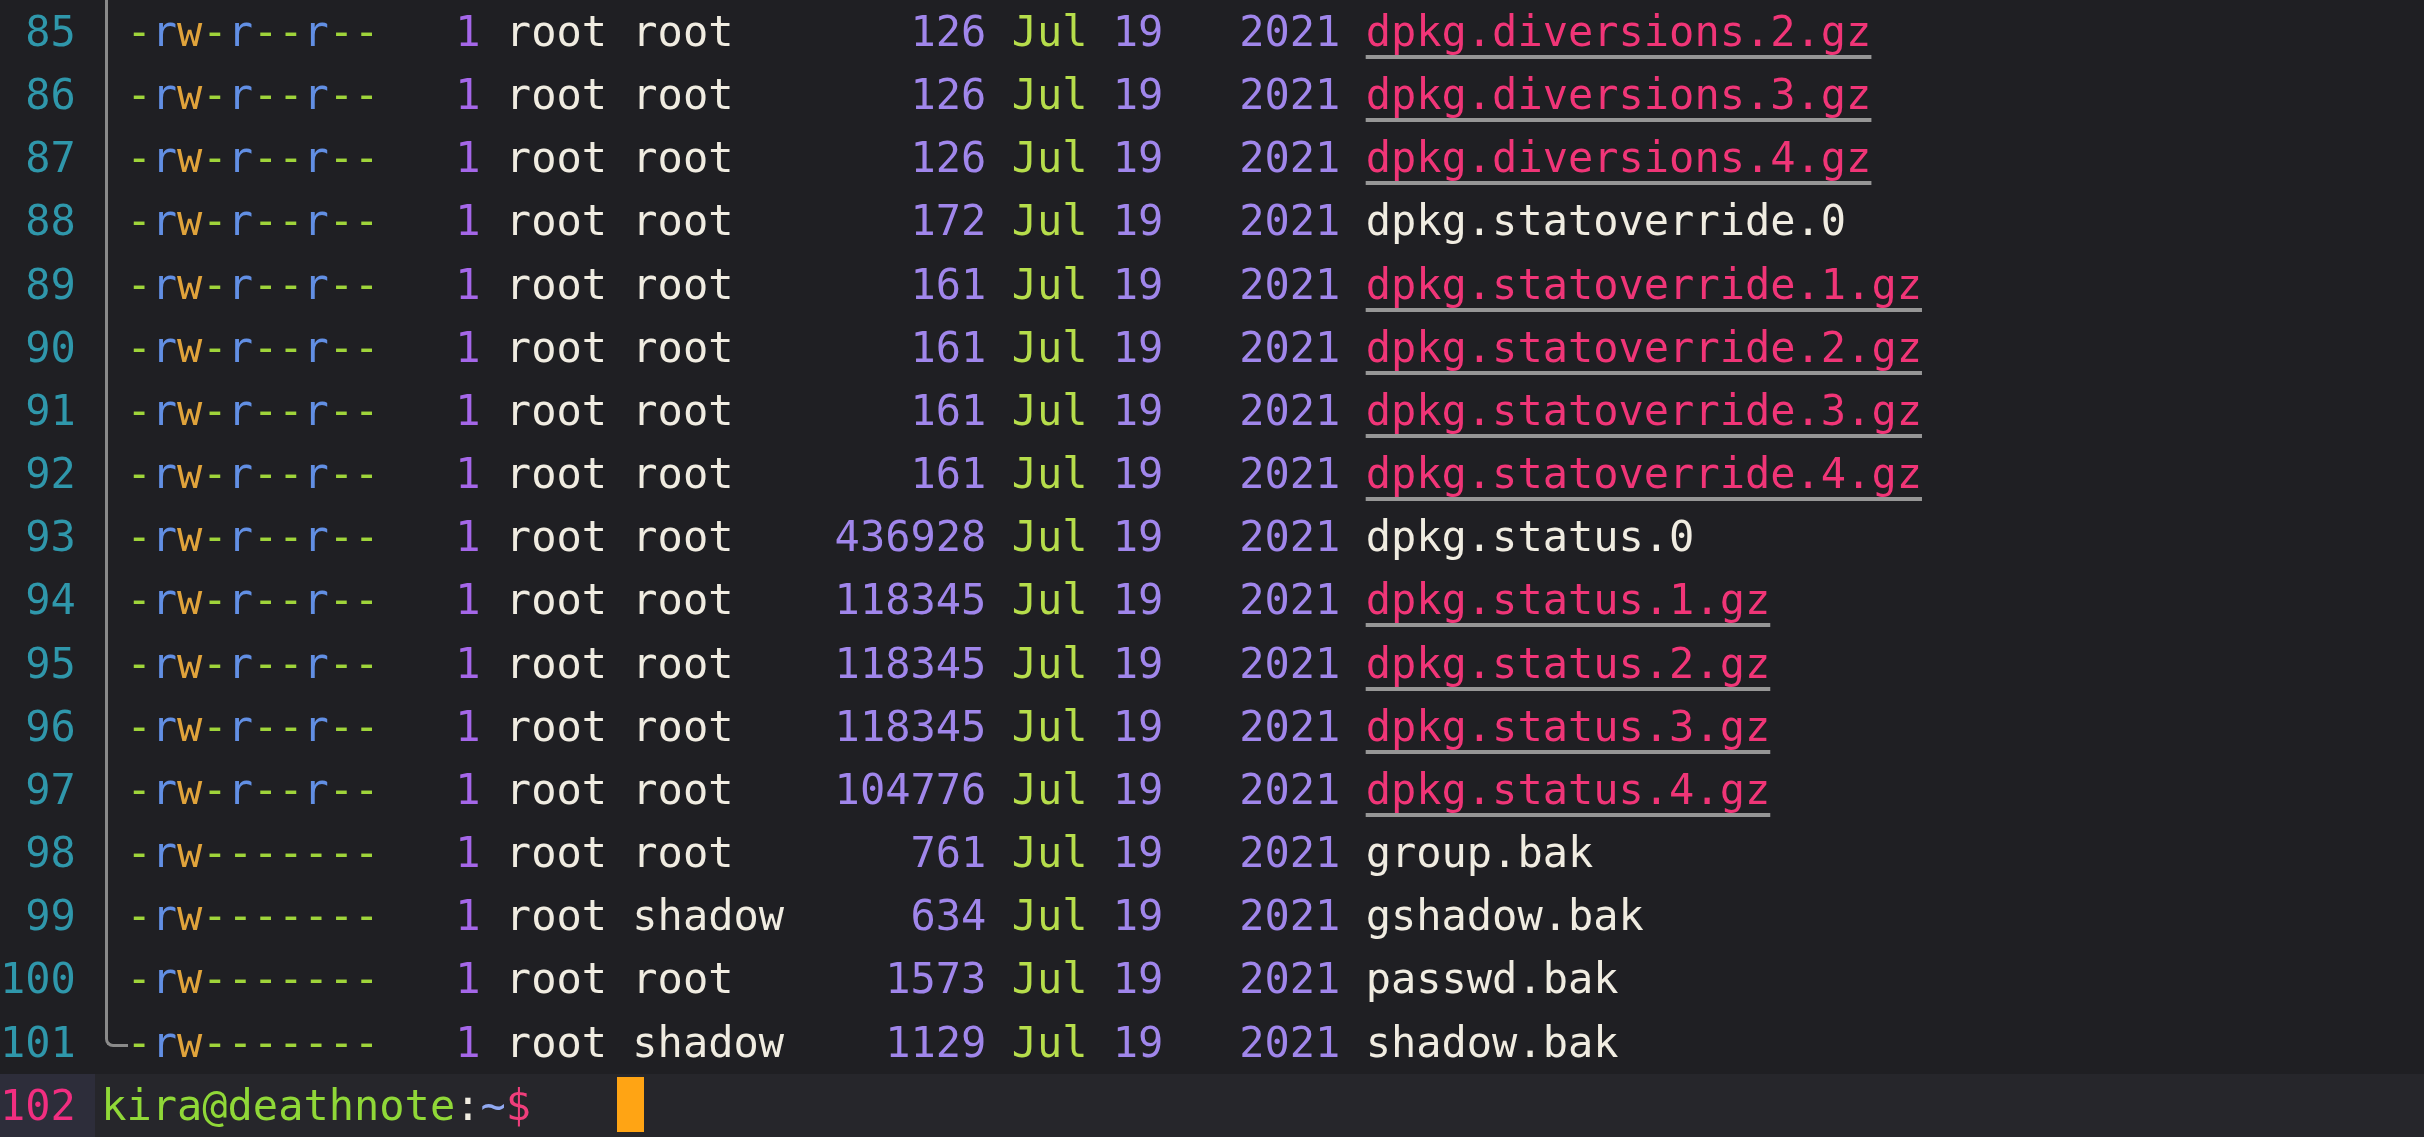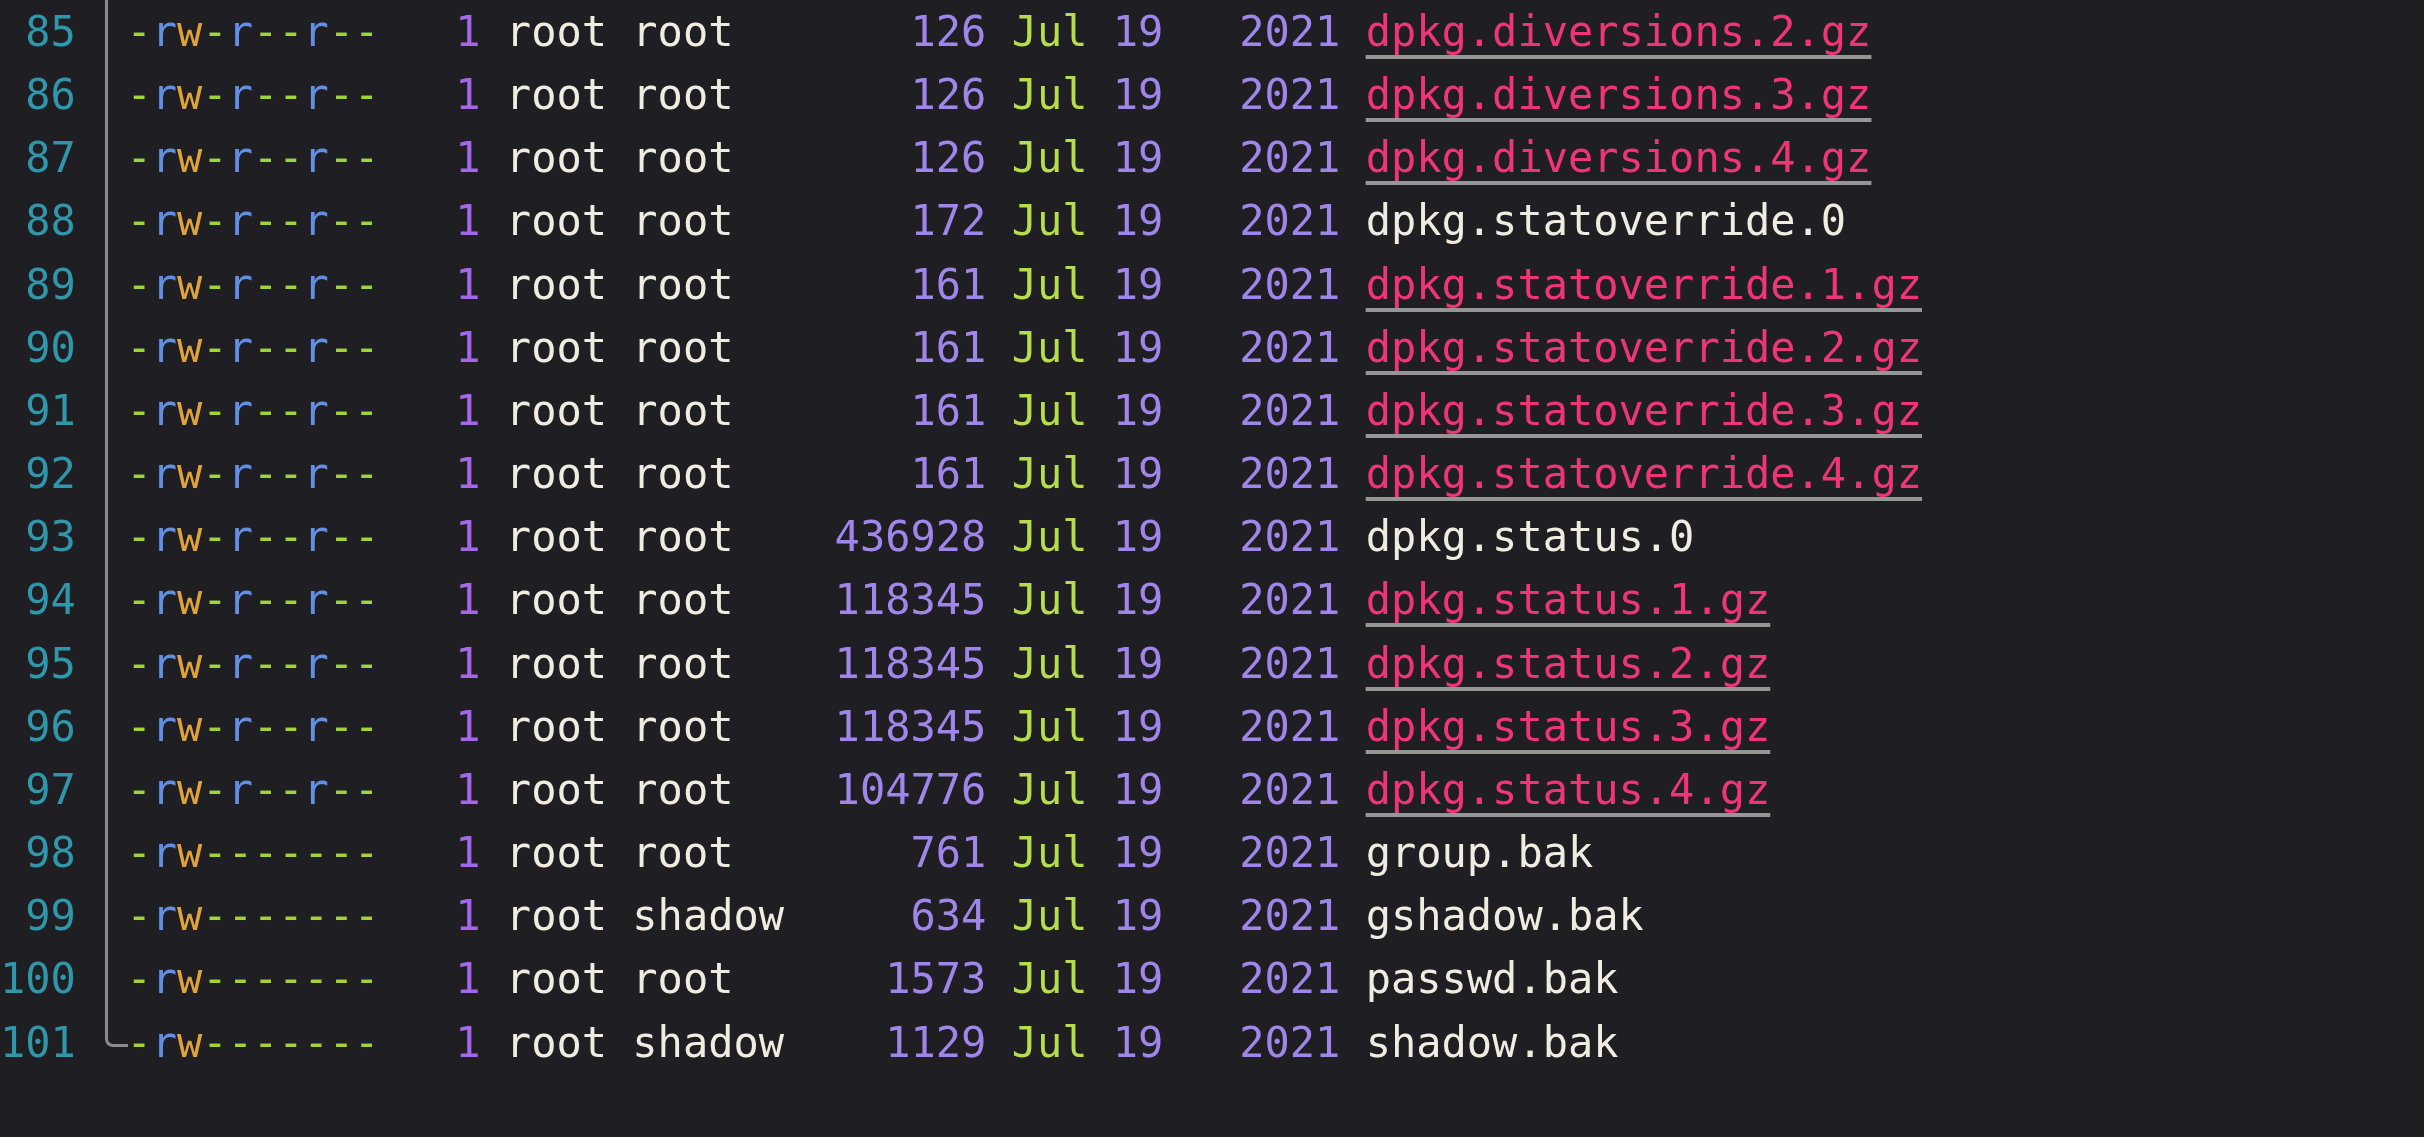--- a/index.html
+++ b/index.html
@@ -73,14 +73,19 @@
       <pre class="line"><span style="color: rgb(47, 151, 171);"> 93</span>  <span><span style="color: rgb(159, 212, 58);">-</span><span style="color: rgb(98, 143, 228);">r</span><span style="color: rgb(224, 163, 59);">w</span><span style="color: rgb(159, 212, 58);">-</span><span style="color: rgb(98, 143, 228);">r</span><span style="color: rgb(159, 212, 58);">-</span><span style="color: rgb(159, 212, 58);">-</span><span style="color: rgb(98, 143, 228);">r</span><span style="color: rgb(159, 212, 58);">-</span><span style="color: rgb(159, 212, 58);">-</span></span>   <span style="color: rgb(165, 103, 233);">1</span> <span style="color: rgb(240, 236, 225);">root</span> <span style="color: rgb(240, 236, 225);">root  </span> <span style="color: rgb(160, 134, 235);"> 436928</span> <span style="color: rgb(182, 221, 75);">Jul</span> <span style="color: rgb(160, 134, 235);">19</span>   <span style="color: rgb(160, 134, 235);">2021</span> <span style="color: rgb(240, 236, 225);">dpkg.status.0</span></pre>
       <pre class="line"><span style="color: rgb(47, 151, 171);"> 94</span>  <span><span style="color: rgb(159, 212, 58);">-</span><span style="color: rgb(98, 143, 228);">r</span><span style="color: rgb(224, 163, 59);">w</span><span style="color: rgb(159, 212, 58);">-</span><span style="color: rgb(98, 143, 228);">r</span><span style="color: rgb(159, 212, 58);">-</span><span style="color: rgb(159, 212, 58);">-</span><span style="color: rgb(98, 143, 228);">r</span><span style="color: rgb(159, 212, 58);">-</span><span style="color: rgb(159, 212, 58);">-</span></span>   <span style="color: rgb(165, 103, 233);">1</span> <span style="color: rgb(240, 236, 225);">root</span> <span style="color: rgb(240, 236, 225);">root  </span> <span style="color: rgb(160, 134, 235);"> 118345</span> <span style="color: rgb(182, 221, 75);">Jul</span> <span style="color: rgb(160, 134, 235);">19</span>   <span style="color: rgb(160, 134, 235);">2021</span> <span class="underlined" style="color: rgb(240, 53, 119); text-decoration-color: rgb(150, 150, 150);">dpkg.status.1.gz</span></pre>
       <pre class="line"><span style="color: rgb(47, 151, 171);"> 95</span>  <span><span style="color: rgb(159, 212, 58);">-</span><span style="color: rgb(98, 143, 228);">r</span><span style="color: rgb(224, 163, 59);">w</span><span style="color: rgb(159, 212, 58);">-</span><span style="color: rgb(98, 143, 228);">r</span><span style="color: rgb(159, 212, 58);">-</span><span style="color: rgb(159, 212, 58);">-</span><span style="color: rgb(98, 143, 228);">r</span><span style="color: rgb(159, 212, 58);">-</span><span style="color: rgb(159, 212, 58);">-</span></span>   <span style="color: rgb(165, 103, 233);">1</span> <span style="color: rgb(240, 236, 225);">root</span> <span style="color: rgb(240, 236, 225);">root  </span> <span style="color: rgb(160, 134, 235);"> 118345</span> <span style="color: rgb(182, 221, 75);">Jul</span> <span style="color: rgb(160, 134, 235);">19</span>   <span style="color: rgb(160, 134, 235);">2021</span> <span class="underlined" style="color: rgb(240, 53, 119); text-decoration-color: rgb(150, 150, 150);">dpkg.status.2.gz</span></pre>
       <pre class="line"><span style="color: rgb(47, 151, 171);"> 96</span>  <span><span style="color: rgb(159, 212, 58);">-</span><span style="color: rgb(98, 143, 228);">r</span><span style="color: rgb(224, 163, 59);">w</span><span style="color: rgb(159, 212, 58);">-</span><span style="color: rgb(98, 143, 228);">r</span><span style="color: rgb(159, 212, 58);">-</span><span style="color: rgb(159, 212, 58);">-</span><span style="color: rgb(98, 143, 228);">r</span><span style="color: rgb(159, 212, 58);">-</span><span style="color: rgb(159, 212, 58);">-</span></span>   <span style="color: rgb(165, 103, 233);">1</span> <span style="color: rgb(240, 236, 225);">root</span> <span style="color: rgb(240, 236, 225);">root  </span> <span style="color: rgb(160, 134, 235);"> 118345</span> <span style="color: rgb(182, 221, 75);">Jul</span> <span style="color: rgb(160, 134, 235);">19</span>   <span style="color: rgb(160, 134, 235);">2021</span> <span class="underlined" style="color: rgb(240, 53, 119); text-decoration-color: rgb(150, 150, 150);">dpkg.status.3.gz</span></pre>
       <pre class="line"><span style="color: rgb(47, 151, 171);"> 97</span>  <span><span style="color: rgb(159, 212, 58);">-</span><span style="color: rgb(98, 143, 228);">r</span><span style="color: rgb(224, 163, 59);">w</span><span style="color: rgb(159, 212, 58);">-</span><span style="color: rgb(98, 143, 228);">r</span><span style="color: rgb(159, 212, 58);">-</span><span style="color: rgb(159, 212, 58);">-</span><span style="color: rgb(98, 143, 228);">r</span><span style="color: rgb(159, 212, 58);">-</span><span style="color: rgb(159, 212, 58);">-</span></span>   <span style="color: rgb(165, 103, 233);">1</span> <span style="color: rgb(240, 236, 225);">root</span> <span style="color: rgb(240, 236, 225);">root  </span> <span style="color: rgb(160, 134, 235);"> 104776</span> <span style="color: rgb(182, 221, 75);">Jul</span> <span style="color: rgb(160, 134, 235);">19</span>   <span style="color: rgb(160, 134, 235);">2021</span> <span class="underlined" style="color: rgb(240, 53, 119); text-decoration-color: rgb(150, 150, 150);">dpkg.status.4.gz</span></pre>
       <pre class="line"><span style="color: rgb(47, 151, 171);"> 98</span>  <span><span style="color: rgb(159, 212, 58);">-</span><span style="color: rgb(98, 143, 228);">r</span><span style="color: rgb(224, 163, 59);">w</span><span style="color: rgb(159, 212, 58);">-</span><span style="color: rgb(159, 212, 58);">-</span><span style="color: rgb(159, 212, 58);">-</span><span style="color: rgb(159, 212, 58);">-</span><span style="color: rgb(159, 212, 58);">-</span><span style="color: rgb(159, 212, 58);">-</span><span style="color: rgb(159, 212, 58);">-</span></span>   <span style="color: rgb(165, 103, 233);">1</span> <span style="color: rgb(240, 236, 225);">root</span> <span style="color: rgb(240, 236, 225);">root  </span> <span style="color: rgb(160, 134, 235);">    761</span> <span style="color: rgb(182, 221, 75);">Jul</span> <span style="color: rgb(160, 134, 235);">19</span>   <span style="color: rgb(160, 134, 235);">2021</span> <span style="color: rgb(240, 236, 225);">group.bak</span></pre>
       <pre class="line"><span style="color: rgb(47, 151, 171);"> 99</span>  <span><span style="color: rgb(159, 212, 58);">-</span><span style="color: rgb(98, 143, 228);">r</span><span style="color: rgb(224, 163, 59);">w</span><span style="color: rgb(159, 212, 58);">-</span><span style="color: rgb(159, 212, 58);">-</span><span style="color: rgb(159, 212, 58);">-</span><span style="color: rgb(159, 212, 58);">-</span><span style="color: rgb(159, 212, 58);">-</span><span style="color: rgb(159, 212, 58);">-</span><span style="color: rgb(159, 212, 58);">-</span></span>   <span style="color: rgb(165, 103, 233);">1</span> <span style="color: rgb(240, 236, 225);">root</span> <span style="color: rgb(240, 236, 225);">shadow</span> <span style="color: rgb(160, 134, 235);">    634</span> <span style="color: rgb(182, 221, 75);">Jul</span> <span style="color: rgb(160, 134, 235);">19</span>   <span style="color: rgb(160, 134, 235);">2021</span> <span style="color: rgb(240, 236, 225);">gshadow.bak</span></pre>
       <pre class="line"><span style="color: rgb(47, 151, 171);">100</span>  <span><span style="color: rgb(159, 212, 58);">-</span><span style="color: rgb(98, 143, 228);">r</span><span style="color: rgb(224, 163, 59);">w</span><span style="color: rgb(159, 212, 58);">-</span><span style="color: rgb(159, 212, 58);">-</span><span style="color: rgb(159, 212, 58);">-</span><span style="color: rgb(159, 212, 58);">-</span><span style="color: rgb(159, 212, 58);">-</span><span style="color: rgb(159, 212, 58);">-</span><span style="color: rgb(159, 212, 58);">-</span></span>   <span style="color: rgb(165, 103, 233);">1</span> <span style="color: rgb(240, 236, 225);">root</span> <span style="color: rgb(240, 236, 225);">root  </span> <span style="color: rgb(160, 134, 235);">   1573</span> <span style="color: rgb(182, 221, 75);">Jul</span> <span style="color: rgb(160, 134, 235);">19</span>   <span style="color: rgb(160, 134, 235);">2021</span> <span style="color: rgb(240, 236, 225);">passwd.bak</span></pre>
       <pre class="line"><span style="color: rgb(47, 151, 171);">101</span>  <span><span style="color: rgb(159, 212, 58);">-</span><span style="color: rgb(98, 143, 228);">r</span><span style="color: rgb(224, 163, 59);">w</span><span style="color: rgb(159, 212, 58);">-</span><span style="color: rgb(159, 212, 58);">-</span><span style="color: rgb(159, 212, 58);">-</span><span style="color: rgb(159, 212, 58);">-</span><span style="color: rgb(159, 212, 58);">-</span><span style="color: rgb(159, 212, 58);">-</span><span style="color: rgb(159, 212, 58);">-</span></span>   <span style="color: rgb(165, 103, 233);">1</span> <span style="color: rgb(240, 236, 225);">root</span> <span style="color: rgb(240, 236, 225);">shadow</span> <span style="color: rgb(160, 134, 235);">   1129</span> <span style="color: rgb(182, 221, 75);">Jul</span> <span style="color: rgb(160, 134, 235);">19</span>   <span style="color: rgb(160, 134, 235);">2021</span> <span style="color: rgb(240, 236, 225);">shadow.bak</span></pre>
     </div>
+  <div id="prompt-row" style="background: rgb(38, 38, 43);">
+    <div id="gutter-hl" style="background: rgb(45, 45, 58);"></div>
+    <pre class="line"><span style="color: rgb(241, 46, 128);">102</span><span> </span><span style="color: rgb(144, 216, 56);">kira@deathnote</span><span style="color: rgb(240, 236, 225);">:</span><span style="color: rgb(145, 169, 241);">~</span><span style="color: rgb(239, 62, 123);">$</span></pre>
+    <div id="cursor" style="background: rgb(255, 164, 20);"></div>
+  </div>
   <div id="gutter-rule" style="border-color: rgb(138, 138, 138);"></div>
 </div>
 
 </body></html>

